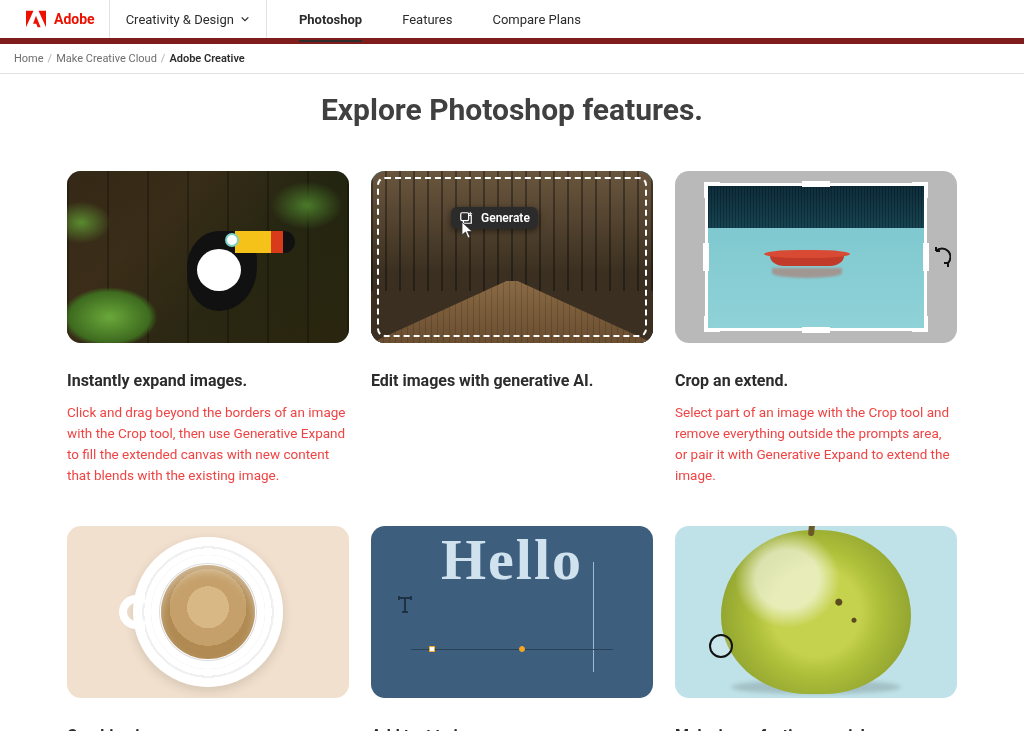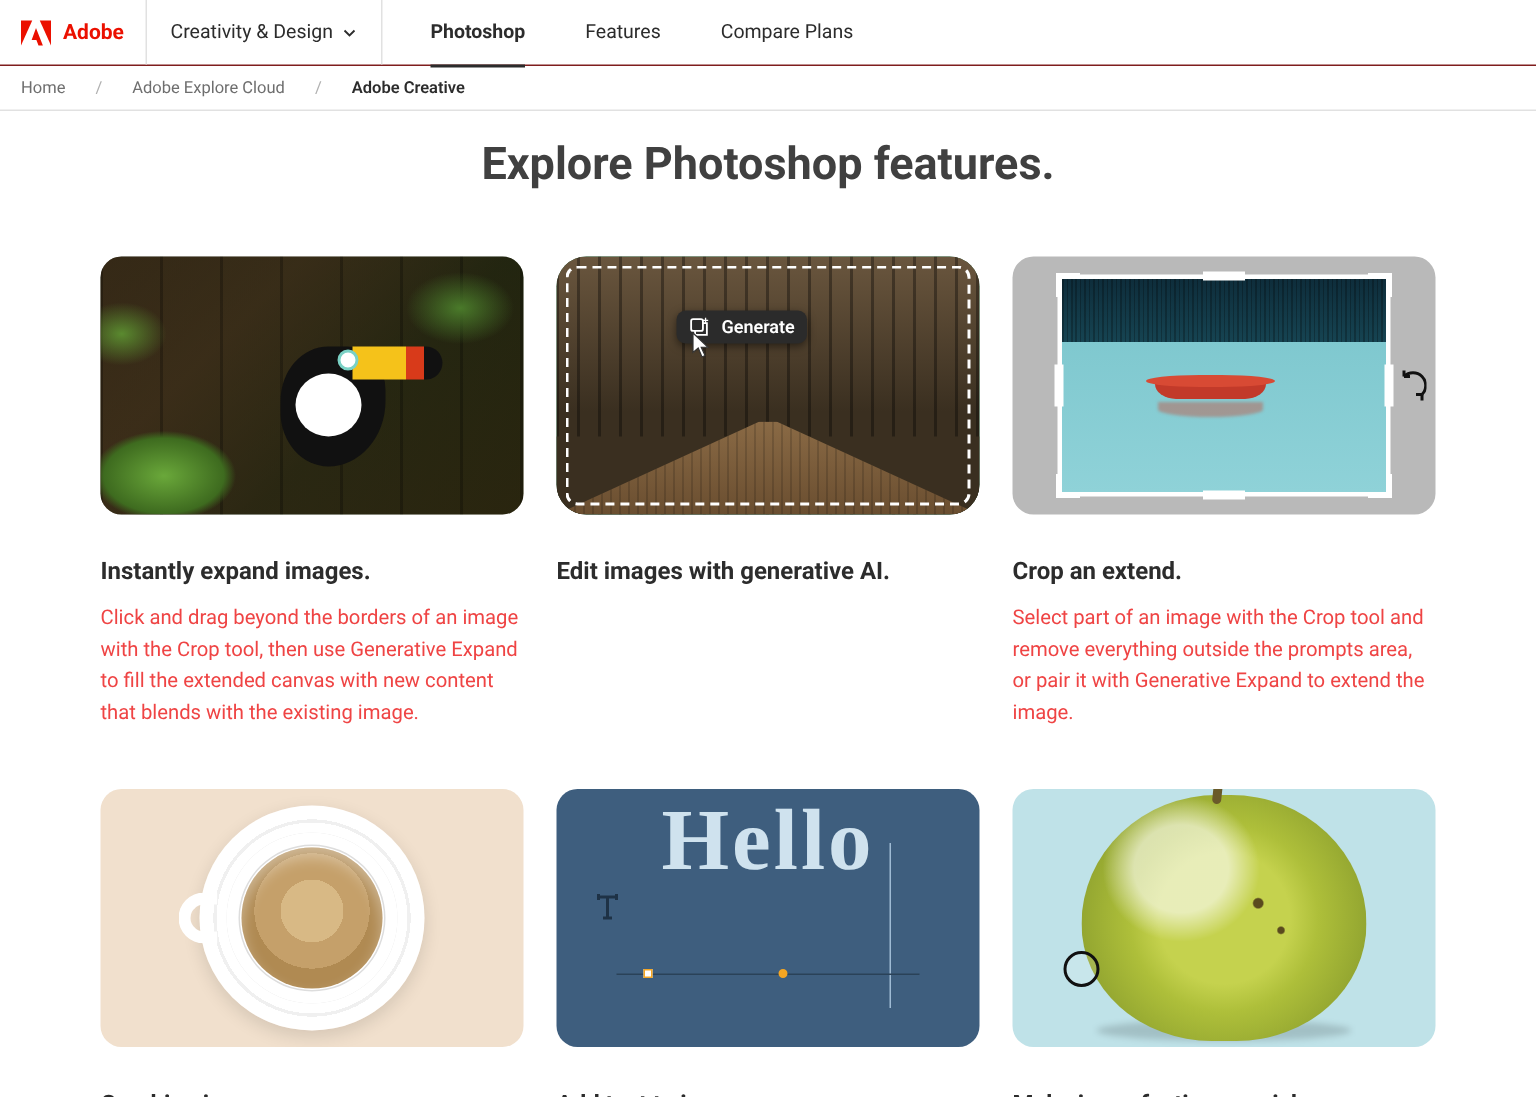--- a/index.html
+++ b/index.html
@@ -1,27 +1,27 @@
 <!DOCTYPE html>
 <html><head>
 <meta charset="utf-8">
 <style>
   * { box-sizing: border-box; margin: 0; padding: 0; }
   body { font-family: -apple-system, BlinkMacSystemFont, "Segoe UI", Roboto, Helvetica, Arial, sans-serif; color: #2c2c2c; background: #fff; width: 1024px; }
-  .topbar { display: flex; align-items: stretch; height: 44px; border-bottom: 1px solid #7f1d1d; }
+  .topbar { display: flex; align-items: stretch; height: 44px; border-bottom: 6px solid #7f1d1d; padding-left: 12px; }
   .logo-cell { display: flex; align-items: center; padding: 0 14px; border-right: 1px solid #e1e1e1; gap: 8px; }
   .logo-mark { width: 20px; height: 18px; }
   .logo-text { color: #eb1000; font-weight: 700; font-size: 14px; }
   .nav-cell { display: flex; align-items: center; padding: 0 16px; border-right: 1px solid #e1e1e1; gap: 6px; font-size: 13px; color: #2c2c2c; }
   .nav-cell .chev { width: 10px; height: 10px; }
   .tabs-cell { display: flex; align-items: center; gap: 28px; padding: 0 20px; }
   .tab { font-size: 13px; color: #2c2c2c; position: relative; height: 44px; display: flex; align-items: center; cursor: pointer; margin-left: 12px; }
   .tab.active { font-weight: 700; }
   .tab.active::after { content: ""; position: absolute; left: 0; right: 0; bottom: -1px; height: 2px; background: #2c2c2c; }
-  .breadcrumb { height: 30px; display: flex; align-items: center; gap: 20px; padding: 0 14px; font-size: 11px; color: #6e6e6e; border-bottom: 1px solid #e1e1e1; }
+  .breadcrumb { height: 30px; display: flex; align-items: center; gap: 4px; padding: 0 14px; font-size: 11px; color: #6e6e6e; border-bottom: 1px solid #e1e1e1; }
   .breadcrumb .sep { color: #b0b0b0; }
   .breadcrumb .current { color: #2c2c2c; font-weight: 600; }
   .page-title { text-align: center; font-size: 30px; font-weight: 700; color: #404040; margin: 18px 0 44px; }
   .grid { display: grid; grid-template-columns: repeat(3, 282px); column-gap: 22px; row-gap: 40px; justify-content: center; padding: 0 20px 30px; }
   .card { display: flex; flex-direction: column; }
   .thumb { width: 282px; height: 172px; border-radius: 14px; overflow: hidden; position: relative; }
   .card-title { font-size: 16px; font-weight: 700; color: #2c2c2c; margin: 28px 0 12px; }
   .card-body { font-size: 13.5px; line-height: 1.55; color: #ef4444; }
   
   .t1 { background: linear-gradient(135deg,#2a2a1a 0%, #3b3520 30%, #1e2a14 60%, #2b2a12 100%); }
@@ -32,21 +32,21 @@
   .t1 .leaves { position:absolute; inset:0; background:
       radial-gradient(ellipse 80px 50px at 15% 85%, #6aa83a 0%, #3e6b1f 50%, transparent 60%),
       radial-gradient(ellipse 60px 40px at 85% 20%, #4a7a2a 0%, transparent 60%),
       radial-gradient(ellipse 50px 35px at 5% 30%, #5a8a2f 0%, transparent 60%);
   }
   .t1 .toucan-body { position:absolute; left:120px; top:60px; width:70px; height:80px; background:#111; border-radius:50% 40% 60% 50%; }
   .t1 .toucan-chest { position:absolute; left:130px; top:78px; width:44px; height:42px; background:#fff; border-radius:50%; }
   .t1 .toucan-beak { position:absolute; left:168px; top:60px; width:60px; height:22px; border-radius:0 12px 12px 0; background:linear-gradient(90deg,#f5c21a 0%, #f5c21a 60%, #d83a1a 60%, #d83a1a 80%, #111 80%); }
   .t1 .toucan-eye { position:absolute; left:158px; top:62px; width:14px; height:14px; background:#fff; border-radius:50%; border:2px solid #7ad1c5; }
   
-  .t2 { background:#14532d;border-radius:20px; }
+  .t2 { background:#0ea5e9; }
   .t2 .persp { position:absolute; inset:0;
     background:
       linear-gradient(#3a2f20,#3a2f20) 0 120px/100% 60px no-repeat,
       repeating-linear-gradient(90deg, rgba(0,0,0,0.35) 0 2px, transparent 2px 14px),
       linear-gradient(180deg, #6a563e 0%, #3a2f20 60%);
   }
   .t2 .floor { position:absolute; left:0; right:0; bottom:0; height:62px;
     background:
       repeating-linear-gradient(90deg, rgba(0,0,0,0.15) 0 1px, transparent 1px 6px),
       linear-gradient(180deg,#8a6a45,#6a4e30);
@@ -133,21 +133,21 @@
       </div>
     <div class="tab">
         <span>Compare Plans</span>
       </div>
   </div>
 </div>
 
 <div class="breadcrumb">
   <a>Home</a>
   <span class="sep">/</span>
-  <a>Adobe Explore Cloud</a>
+  <a>Make Creative Cloud</a>
   <span class="sep">/</span>
   <span class="current">Adobe Creative</span>
 </div>
 
 <h1 class="page-title">Explore Photoshop features.</h1>
 
 <div class="grid">
 
   <div class="card">
     <div class="thumb t1">

